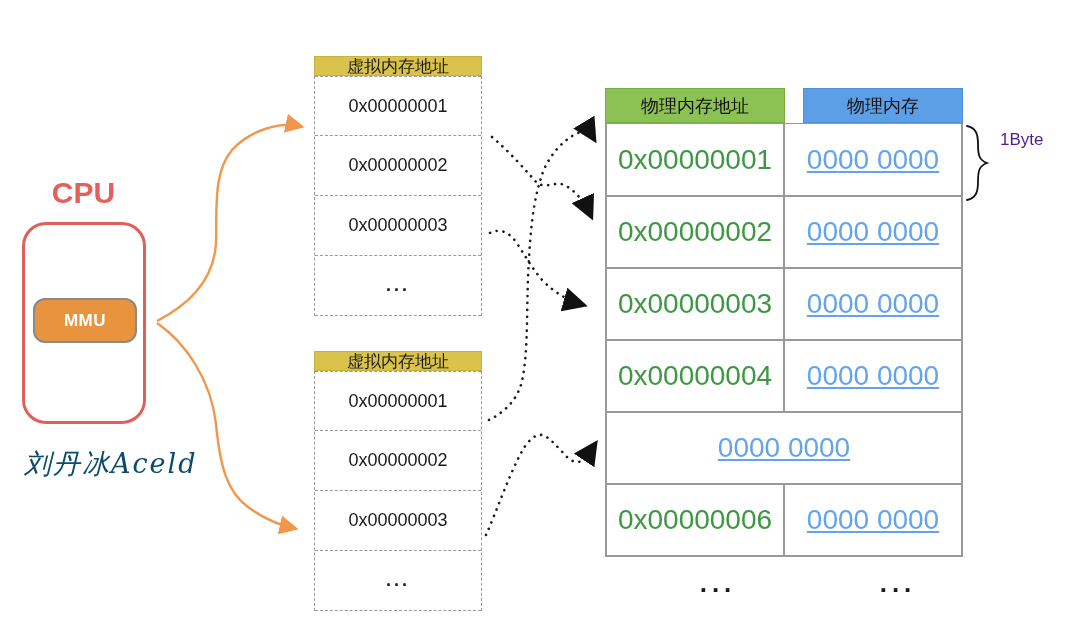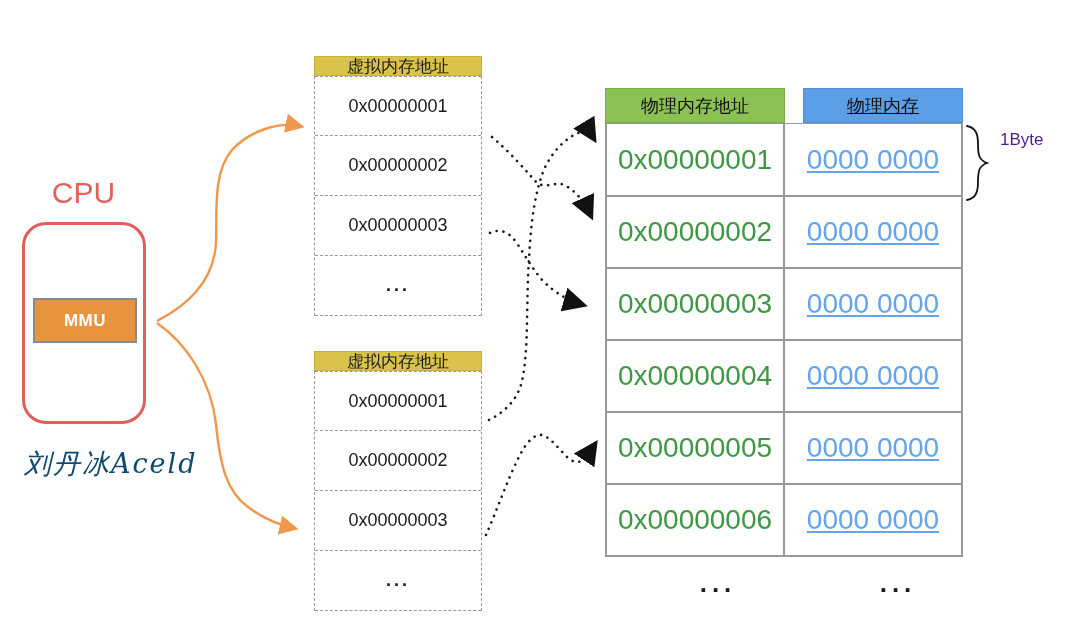--- a/index.html
+++ b/index.html
@@ -10,38 +10,38 @@
     height: 635px;
     background: #ffffff;
     font-family: "Liberation Sans", "DejaVu Sans", sans-serif;
     overflow: hidden;
   }
   
   .cpu-title {
     position: absolute;
     left: 22px; top: 176px; width: 123px;
     text-align: center;
-    font-size: 30px; font-weight: 400;
+    font-size: 30px; font-weight: 700;
     color: #E2625B;
   }
   .cpu-box {
     position: absolute;
     left: 22px; top: 222px;
     width: 124px; height: 202px;
     border: 3px solid #DF5F5A;
     border-radius: 24px;
     background: #ffffff;
   }
   .mmu-box {
     position: absolute;
     left: 8px; top: 73px;
     width: 104px; height: 45px;
     background: #E8943E;
     border: 2px solid #8A8A8A;
-    border-radius: 0;
+    border-radius: 12px;
     display: flex; align-items: center; justify-content: center;
     color: #ffffff; font-size: 17px; font-weight: 700;
     letter-spacing: 0.5px;
   }
   .watermark {
     position: absolute;
     left: 24px; top: 446px;
     font-family: "DejaVu Serif", serif;
     font-style: italic;
     font-size: 27px;
@@ -71,21 +71,21 @@
   .vrow.dots { font-weight: 700; letter-spacing: 3px; }
   
   .ptable { position: absolute; left: 605px; top: 88px; width: 358px; }
   .phead { display: flex; gap: 18px; }
   .phcell {
     height: 35px;
     display: flex; align-items: center; justify-content: center;
     font-size: 18px; color: #111;
   }
   .phcell.green { width: 180px; background: #8CC153; border: 1px solid #79AC41; }
-  .phcell.blue  { flex: 1; background: #5C9FE6; border: 1px solid #4E90D6; text-decoration: underline; }
+  .phcell.blue  { flex: 1; background: #5C9FE6; border: 1px solid #4E90D6; }
   .pbody { border: 2px solid #999; border-top: none; }
   .prow { display: flex; height: 72px; border-top: 2px solid #999; }
   .prow:first-child { border-top: 1px solid #999; }
   .pcell-addr {
     width: 178px;
     border-right: 2px solid #999;
     display: flex; align-items: center; justify-content: center;
     font-size: 28px; color: #3F9643;
   }
   .pcell-val {
@@ -162,21 +162,20 @@
       </div>
       <div class="prow">
         <div class="pcell-addr">0x00000003</div>
         <div class="pcell-val">0000 0000</div>
       </div>
       <div class="prow">
         <div class="pcell-addr">0x00000004</div>
         <div class="pcell-val">0000 0000</div>
       </div>
       <div class="prow">
-        <div class="pcell-addr">0x00000005</div>
         <div class="pcell-val">0000 0000</div>
       </div>
       <div class="prow">
         <div class="pcell-addr">0x00000006</div>
         <div class="pcell-val">0000 0000</div>
       </div>
     </div>
   </div>
 
   <div class="pt-ellipsis addr">...</div>

